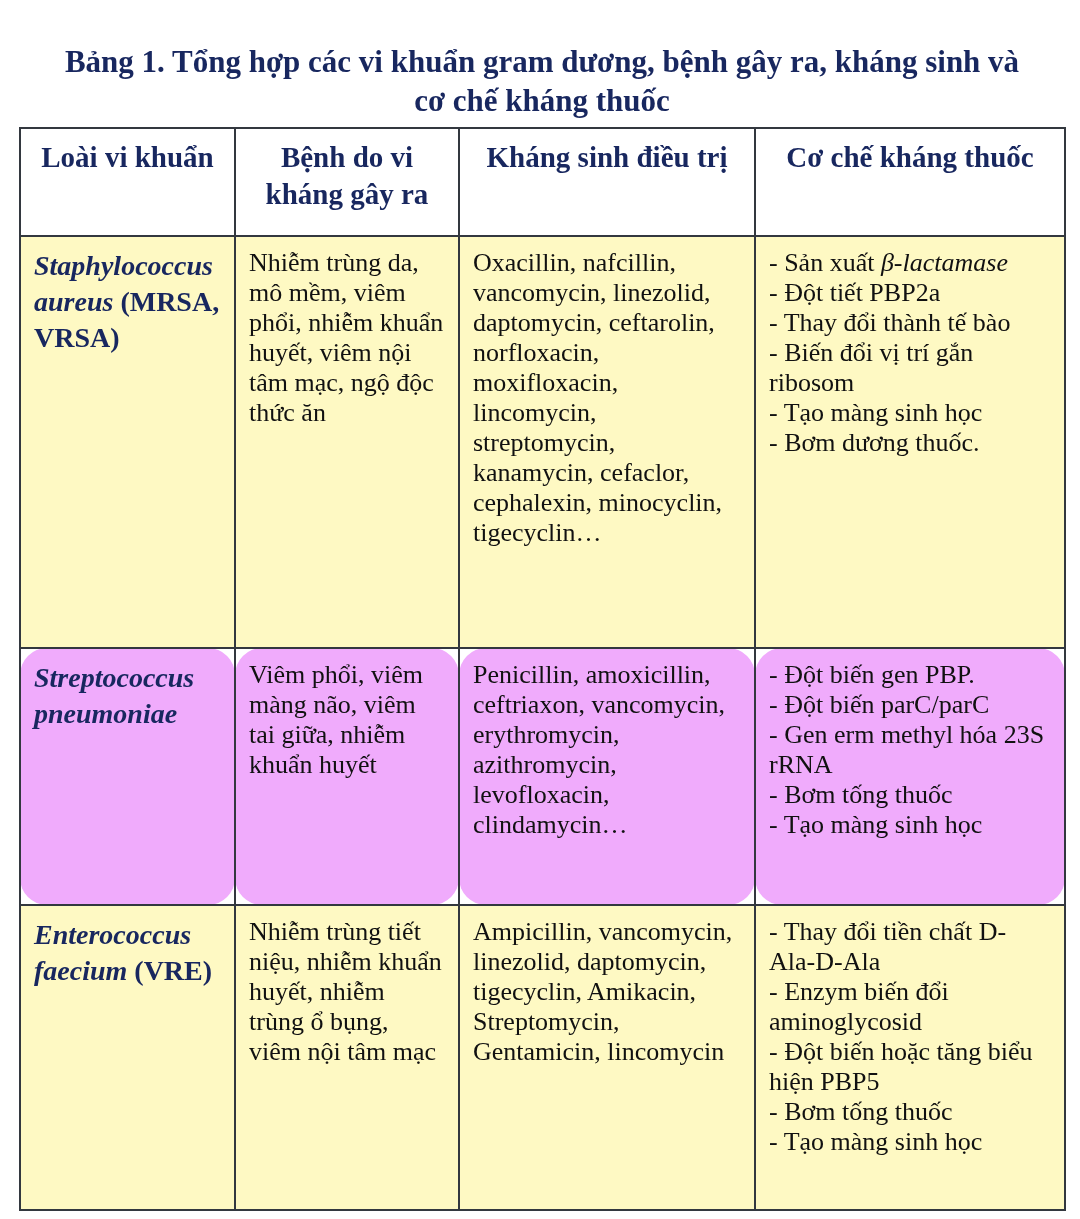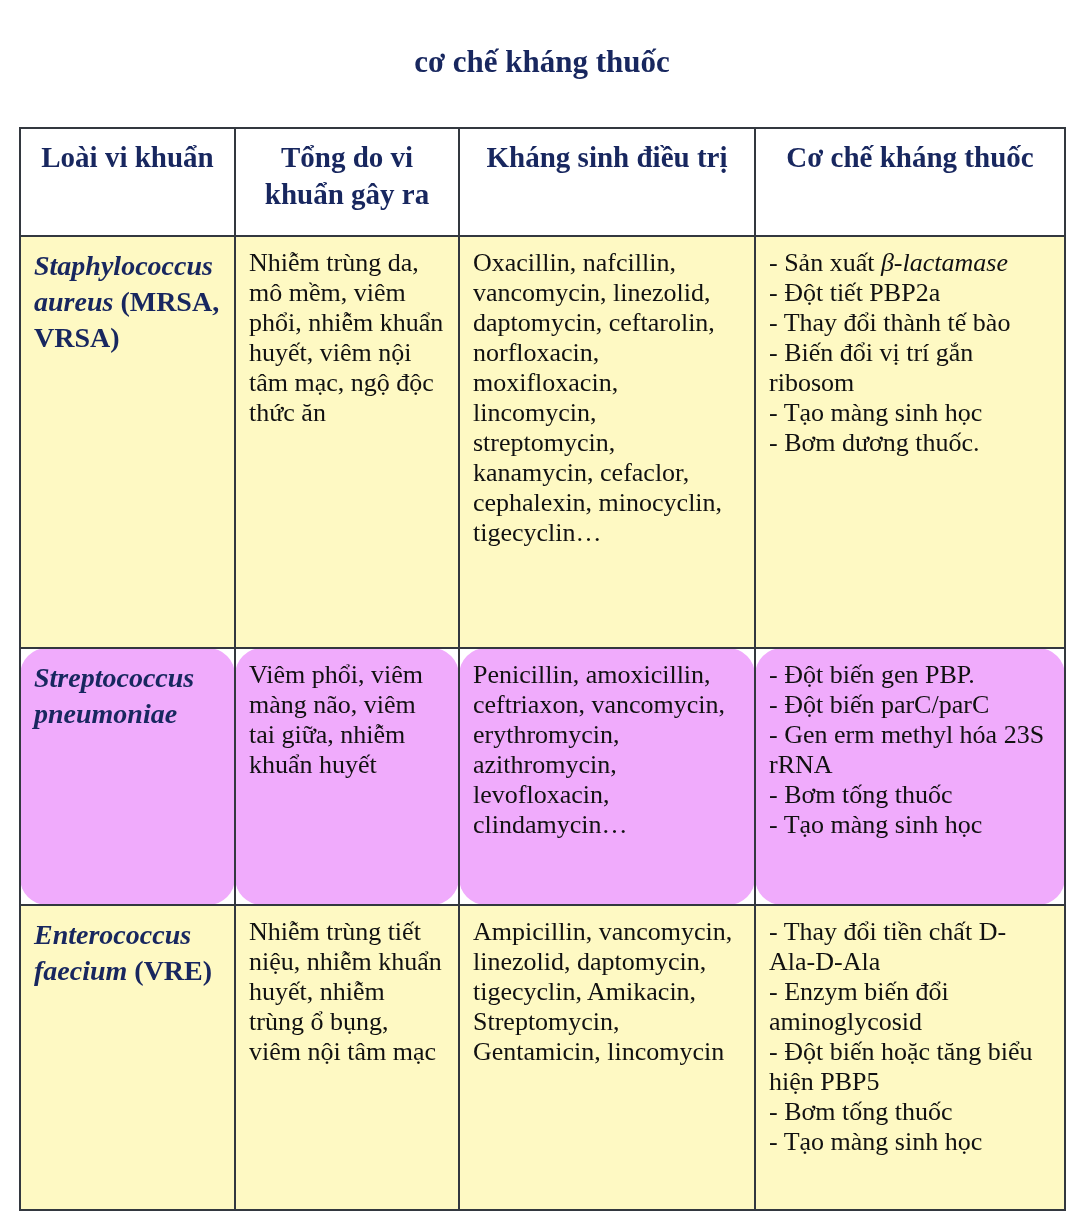--- a/index.html
+++ b/index.html
@@ -66,35 +66,36 @@
   .sp-ital { font-style: italic; }
   .ital    { font-style: italic; }
   .mech-line { margin: 0; }
 </style>
 </head>
 <body>
 
 <div class="page">
 
   <div class="doc-title">
+    <div>Bảng 1. Tổng hợp các vi khuẩn gram dương, bệnh gây ra, kháng sinh và</div>
     <div>cơ chế kháng thuốc</div>
   </div>
 
   <table class="grid">
     <colgroup>
       <col style="width:215px">
       <col style="width:224px">
       <col style="width:296px">
       <col style="width:310px">
     </colgroup>
 
     <tbody>
         <tr class="hdr">
       <th>Loài vi khuẩn</th>
-      <th>Tổng do vi khuẩn gây ra</th>
+      <th>Bệnh do vi kháng gây ra</th>
       <th>Kháng sinh điều trị</th>
       <th>Cơ chế kháng thuốc</th>
     </tr>
 
     <tr class="r1 tint">
       <td class="species">
         <span class="sp-ital">Staphylococcus aureus</span>
         <span>(MRSA, VRSA)</span>
       </td>
       <td>Nhiễm trùng da, mô mềm, viêm phổi, nhiễm khuẩn huyết, viêm nội tâm mạc, ngộ độc thức ăn</td>

